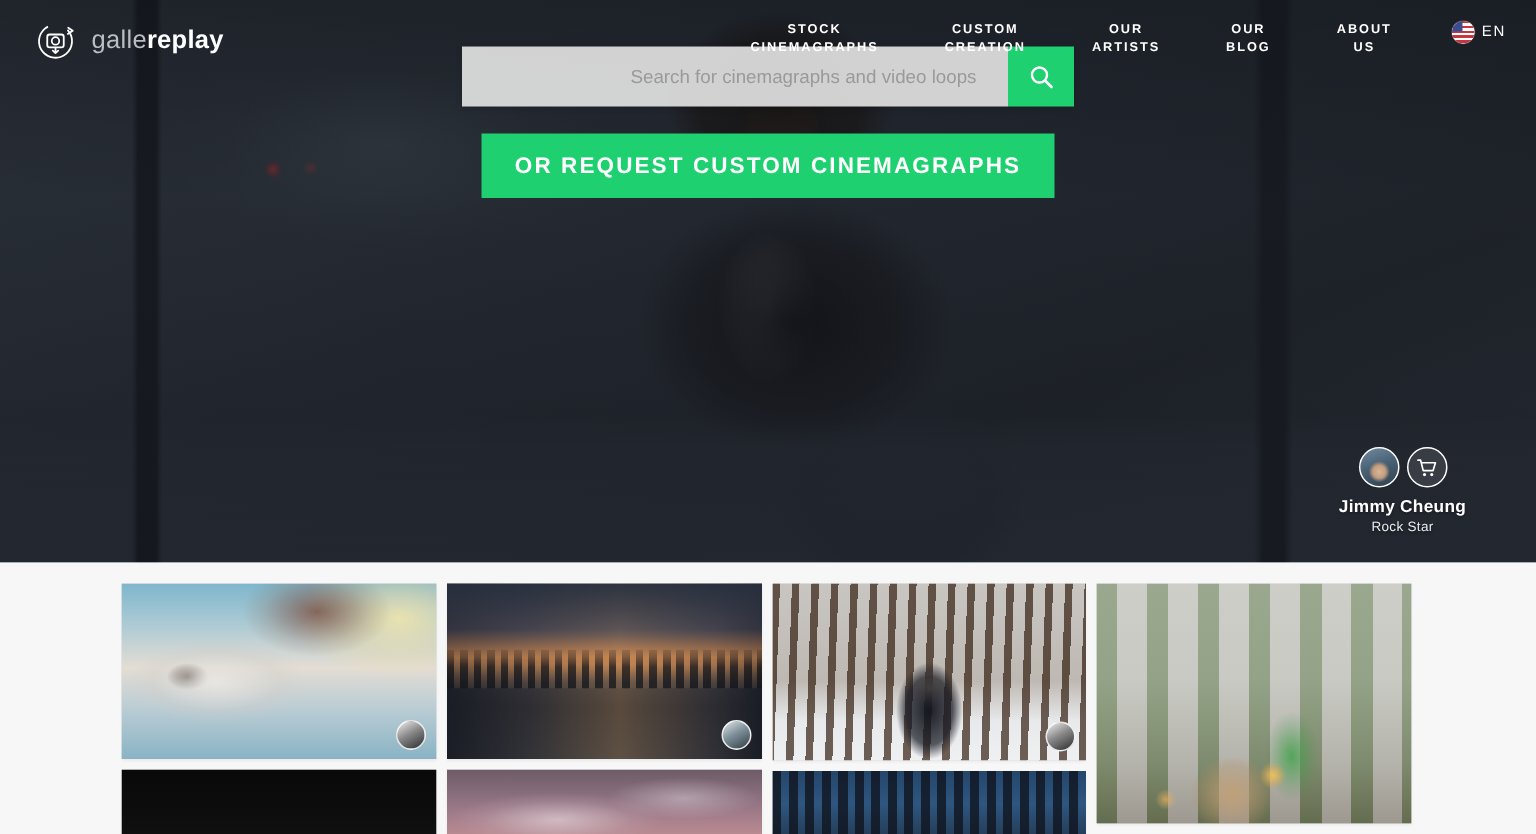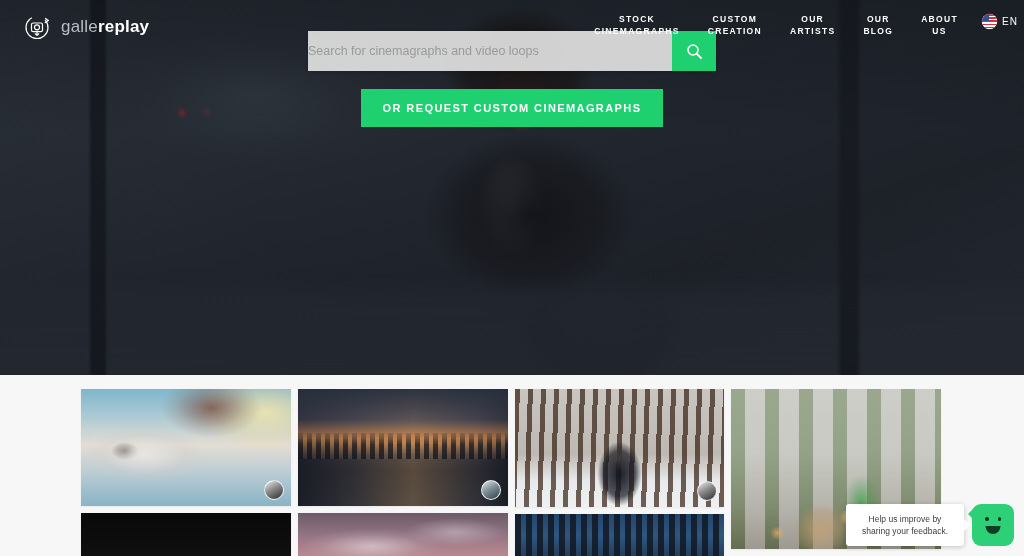--- a/index.html
+++ b/index.html
@@ -79,24 +79,25 @@
   .logo-text {
     font-size: 17px;
     letter-spacing: 0.2px;
     white-space: nowrap;
   }
   .logo-text .t1 { color: #b9bdc4; font-weight: 400; }
   .logo-text .t2 { color: #ffffff; font-weight: 700; }
 
   .nav {
     margin-left: auto;
+    margin-right: 14px;
     margin-top: 13px;
     display: flex;
     align-items: flex-start;
-    gap: 0px;
+    gap: 16px;
     justify-content: flex-end;
   }
   .nav-item {
     color: #ffffff;
     font-size: 8.5px;
     font-weight: 700;
     letter-spacing: 1.3px;
     text-align: center;
     line-height: 12px;
     padding: 0 14px;
@@ -172,41 +173,42 @@
     box-shadow: 0 1px 4px rgba(0,0,0,0.18);
   }
   .search-input {
     flex: 1;
     border: none;
     outline: none;
     background: rgba(226,226,226,0.92);
     font-family: "Liberation Sans", sans-serif;
     font-size: 12.5px;
     color: #3c3c3c;
-    padding: 0 0;
+    padding: 0 21px;
+    text-align: right;
   }
   .search-input::placeholder { color: #9a9a9a; }
   .search-btn {
     width: 44px;
     background: #1fd071;
     border: none;
     cursor: pointer;
     display: flex;
     align-items: center;
     justify-content: center;
   }
   .cta-btn {
     margin: 18px auto 4px;
     display: block;
     background: #1fd071;
     color: #ffffff;
     border: none;
     cursor: pointer;
     font-family: "Liberation Sans", sans-serif;
-    font-size: 11px;
+    font-size: 15px;
     font-weight: 700;
     letter-spacing: 1.4px;
     text-transform: uppercase;
     padding: 13px 22px;
   }
 
   
   .artist-credit {
     position: absolute;
     right: 30px;
@@ -494,20 +496,34 @@
         <svg width="17" height="17" viewBox="0 0 17 17">
           <circle cx="7" cy="7" r="5" fill="none" stroke="#ffffff" stroke-width="1.6"></circle>
           <line x1="10.8" y1="10.8" x2="15" y2="15" stroke="#ffffff" stroke-width="1.8" stroke-linecap="round"></line>
         </svg>
       </button>
     </div>
 
     <button class="cta-btn">OR REQUEST CUSTOM CINEMAGRAPHS</button>
   </div>
 
+  <div class="artist-credit">
+    <div class="artist-icons">
+      <div class="artist-avatar"></div>
+      <div class="artist-cart">
+        <svg width="14" height="14" viewBox="0 0 16 16">
+          <path d="M1.5 2h2l2 8h7.5l1.8-6H5" fill="none" stroke="#ffffff" stroke-width="1.3" stroke-linecap="round" stroke-linejoin="round"></path>
+          <circle cx="6.5" cy="13" r="1.2" fill="#ffffff"></circle>
+          <circle cx="12" cy="13" r="1.2" fill="#ffffff"></circle>
+        </svg>
+      </div>
+    </div>
+    <div class="artist-name">Jimmy Cheung</div>
+    <div class="artist-role">Rock Star</div>
+  </div>
 </section>
 
 <section class="gallery">
   <div class="grid">
 
     <div class="col col-1">
       <div class="card">
         <div class="thumb-waterfall"></div>
         <div class="card-badge badge-a"></div>
       </div>
@@ -538,23 +554,13 @@
 
     <div class="col col-4">
       <div class="card">
         <div class="thumb-bokeh"></div>
       </div>
 
     </div>
 
   </div>
 
-  <div class="feedback">
-    <div class="feedback-tip">Help us improve by sharing your feedback.</div>
-    <button class="feedback-btn">
-      <span class="smiley-eyes">
-          <i></i>
-          <i></i>
-        </span>
-      <span class="smiley-mouth"></span>
-    </button>
-  </div>
 </section>
 
 </body></html>

